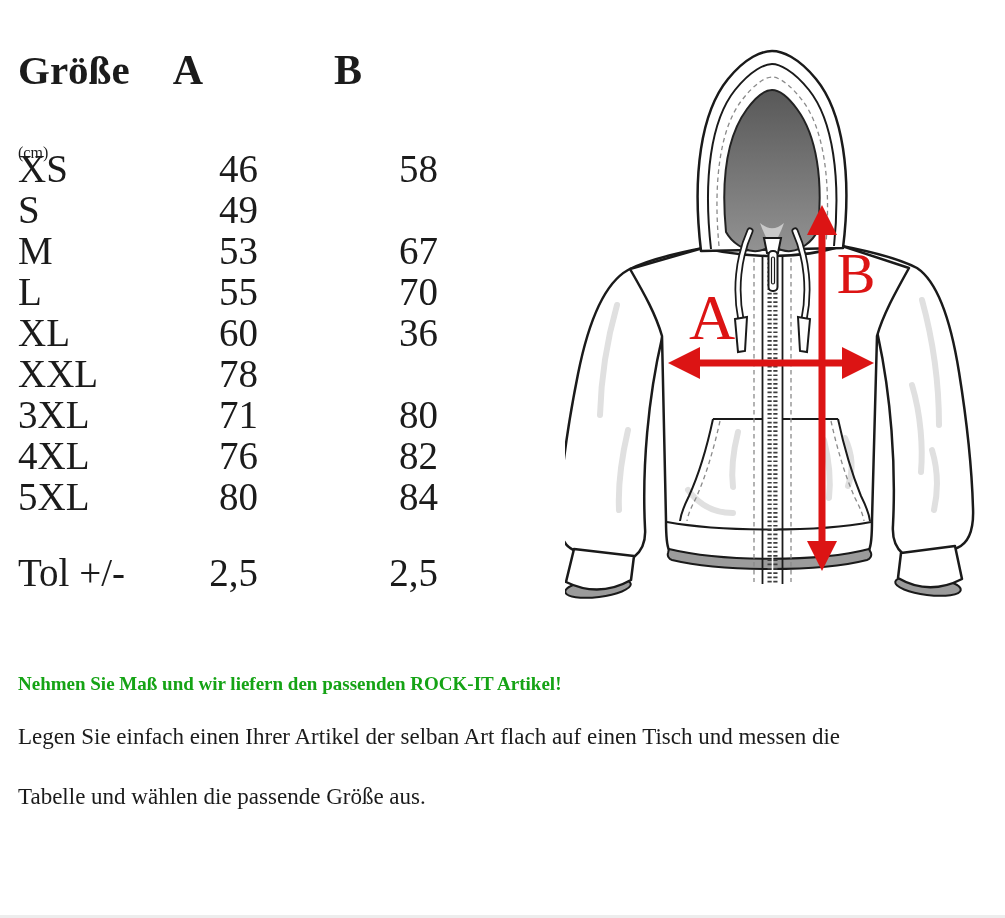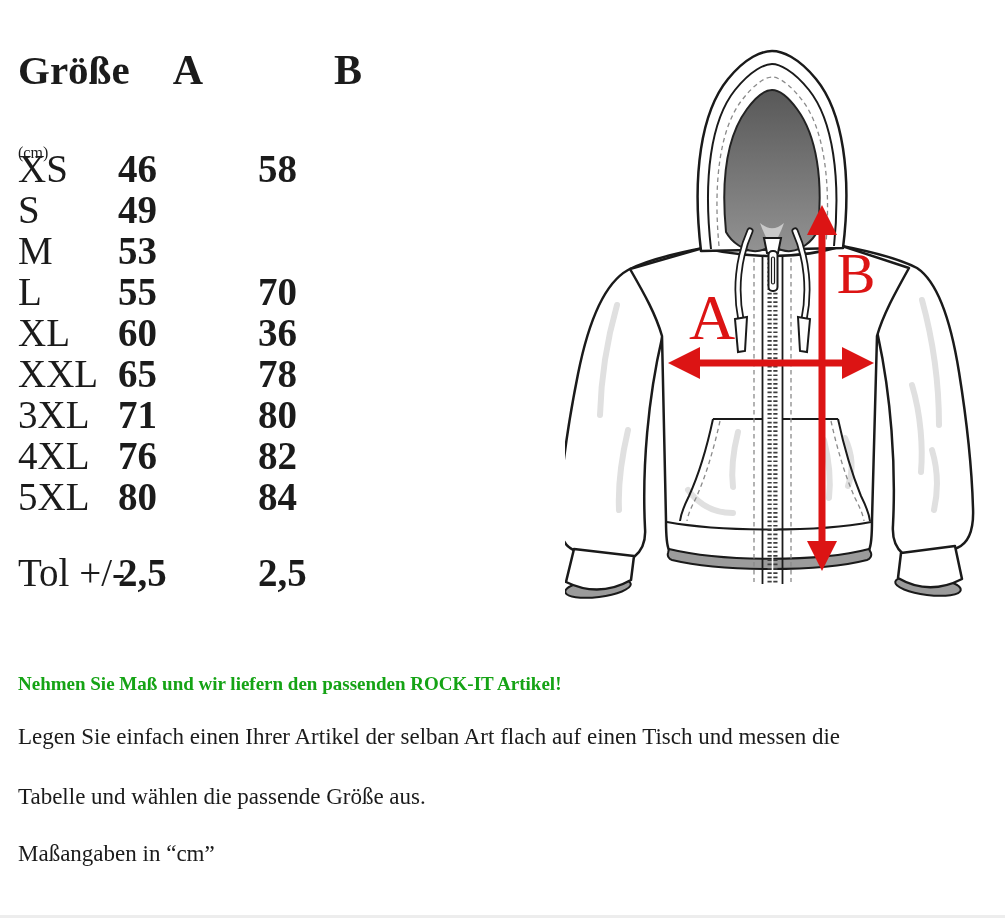--- a/index.html
+++ b/index.html
@@ -10,21 +10,21 @@
   }
   
   .sizetable{position:absolute;left:18px;top:0;width:445px;height:625px;}
   .thead{position:absolute;left:0;top:48px;display:grid;grid-template-columns:100px 140px 180px;}
   .h-size{font-size:41px;font-weight:bold;line-height:44px;white-space:nowrap;}
   .h-unit{font-size:16px;line-height:26px;margin-top:48px;}
   .h-col{font-size:42px;font-weight:bold;text-align:center;line-height:44px;}
   .rowblock{position:absolute;left:0;top:148px;width:100%;}
   .trow{display:grid;grid-template-columns:100px 140px 180px;height:41px;line-height:41px;font-size:39px;white-space:nowrap;}
   .c-size{text-align:left;}
-  .c-val{text-align:left;font-weight:bold;}
+  .c-val{text-align:right;}
   .tolrow{position:absolute;left:0;top:552px;width:100%;}
   
   .headline{position:absolute;left:18px;top:664px;width:960px;font-size:19px;font-weight:bold;
     line-height:40px;color:#15a315;white-space:nowrap;}
   .instructions{position:absolute;left:18px;top:722px;width:940px;font-size:23px;line-height:30px;}
   .unitnote{position:absolute;left:18px;top:840px;font-size:23px;line-height:28px;}
   .bottomline{position:absolute;left:0;right:0;bottom:0;height:3px;background:#ededed;}
   
   .diagram{position:absolute;left:565px;top:45px;width:430px;height:590px;}
   .outline{fill:#ffffff;stroke:#1a1a1a;stroke-width:2.5;stroke-linejoin:round;}
@@ -57,34 +57,34 @@
         <div class="c-val">46</div>
         <div class="c-val">58</div>
       </div>
       <div class="trow">
         <div class="c-size">S</div>
         <div class="c-val">49</div>
       </div>
       <div class="trow">
         <div class="c-size">M</div>
         <div class="c-val">53</div>
+        <div class="c-val">67</div>
       </div>
       <div class="trow">
         <div class="c-size">L</div>
         <div class="c-val">55</div>
         <div class="c-val">70</div>
       </div>
       <div class="trow">
         <div class="c-size">XL</div>
         <div class="c-val">60</div>
         <div class="c-val">36</div>
       </div>
       <div class="trow">
         <div class="c-size">XXL</div>
-        <div class="c-val">65</div>
         <div class="c-val">78</div>
       </div>
       <div class="trow">
         <div class="c-size">3XL</div>
         <div class="c-val">71</div>
         <div class="c-val">80</div>
       </div>
       <div class="trow">
         <div class="c-size">4XL</div>
         <div class="c-val">76</div>
@@ -200,16 +200,15 @@
   </svg>
 
   <div class="headline">Nehmen Sie Maß und wir liefern den passenden ROCK-IT Artikel!</div>
 
   <div class="instructions">
     <span>Legen Sie einfach einen Ihrer Artikel der selban Art flach auf einen Tisch und messen die</span><br>
     <br>
     <span>Tabelle und wählen die passende Größe aus.</span>
   </div>
 
-  <div class="unitnote">Maßangaben in “cm”</div>
 
   <div class="bottomline"></div>
 </div>
 
 </body></html>

